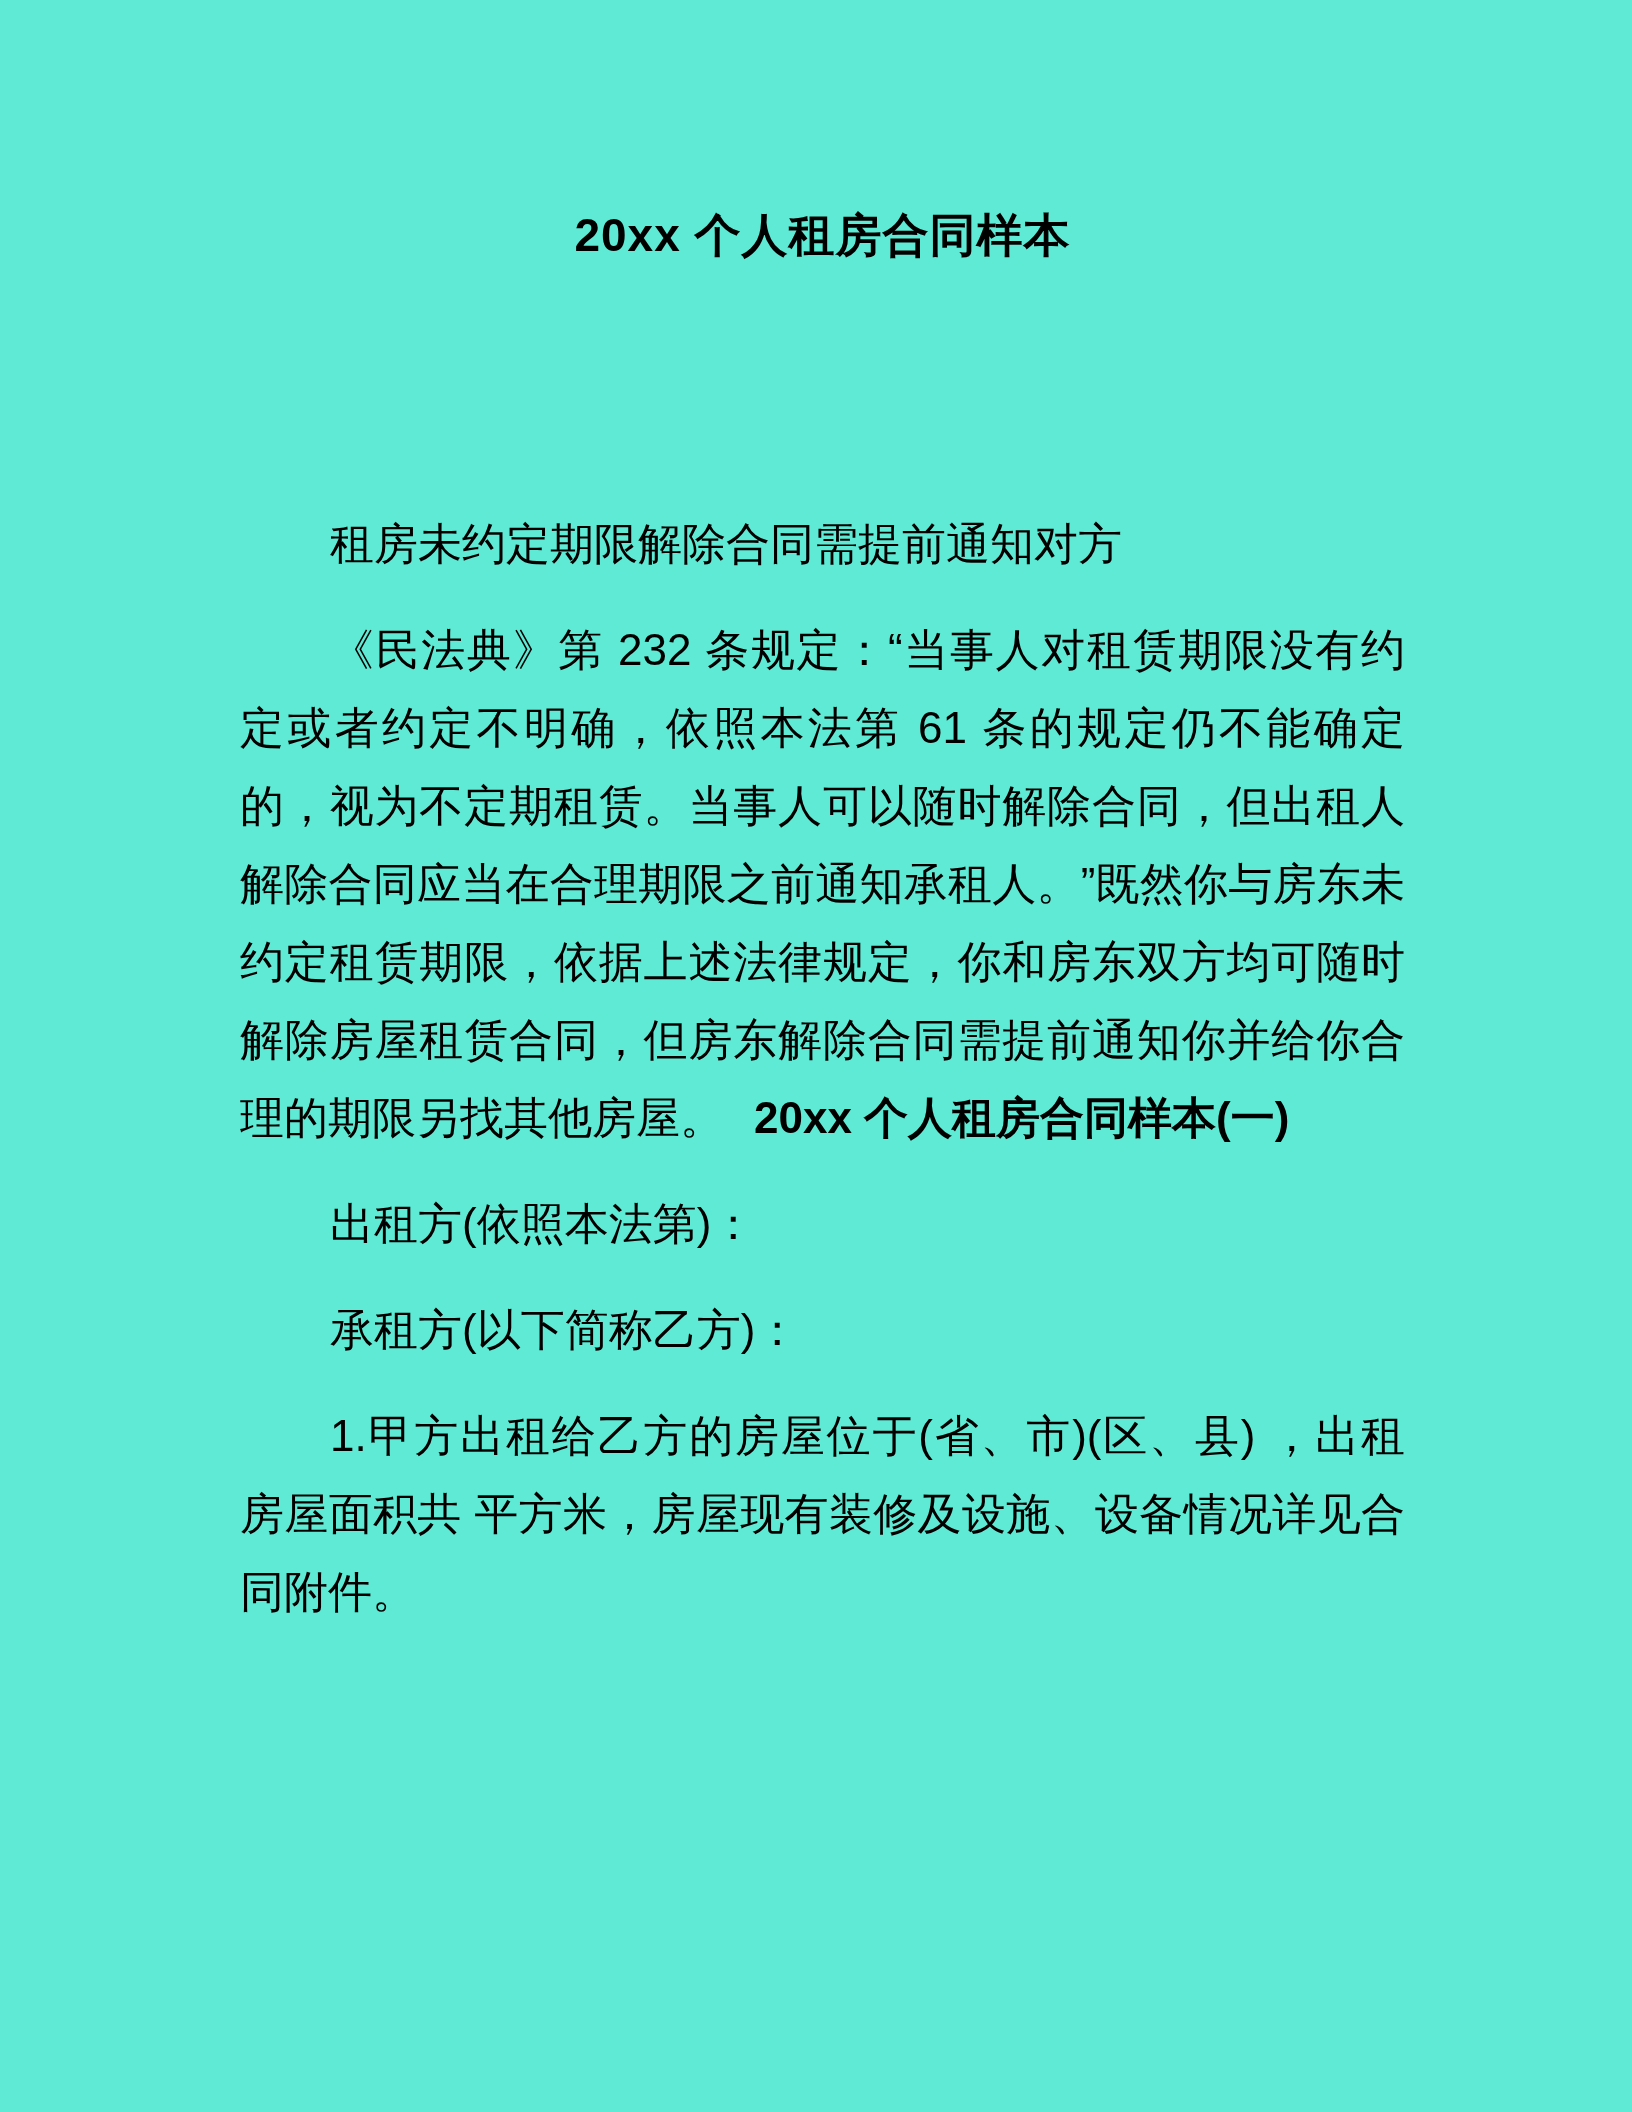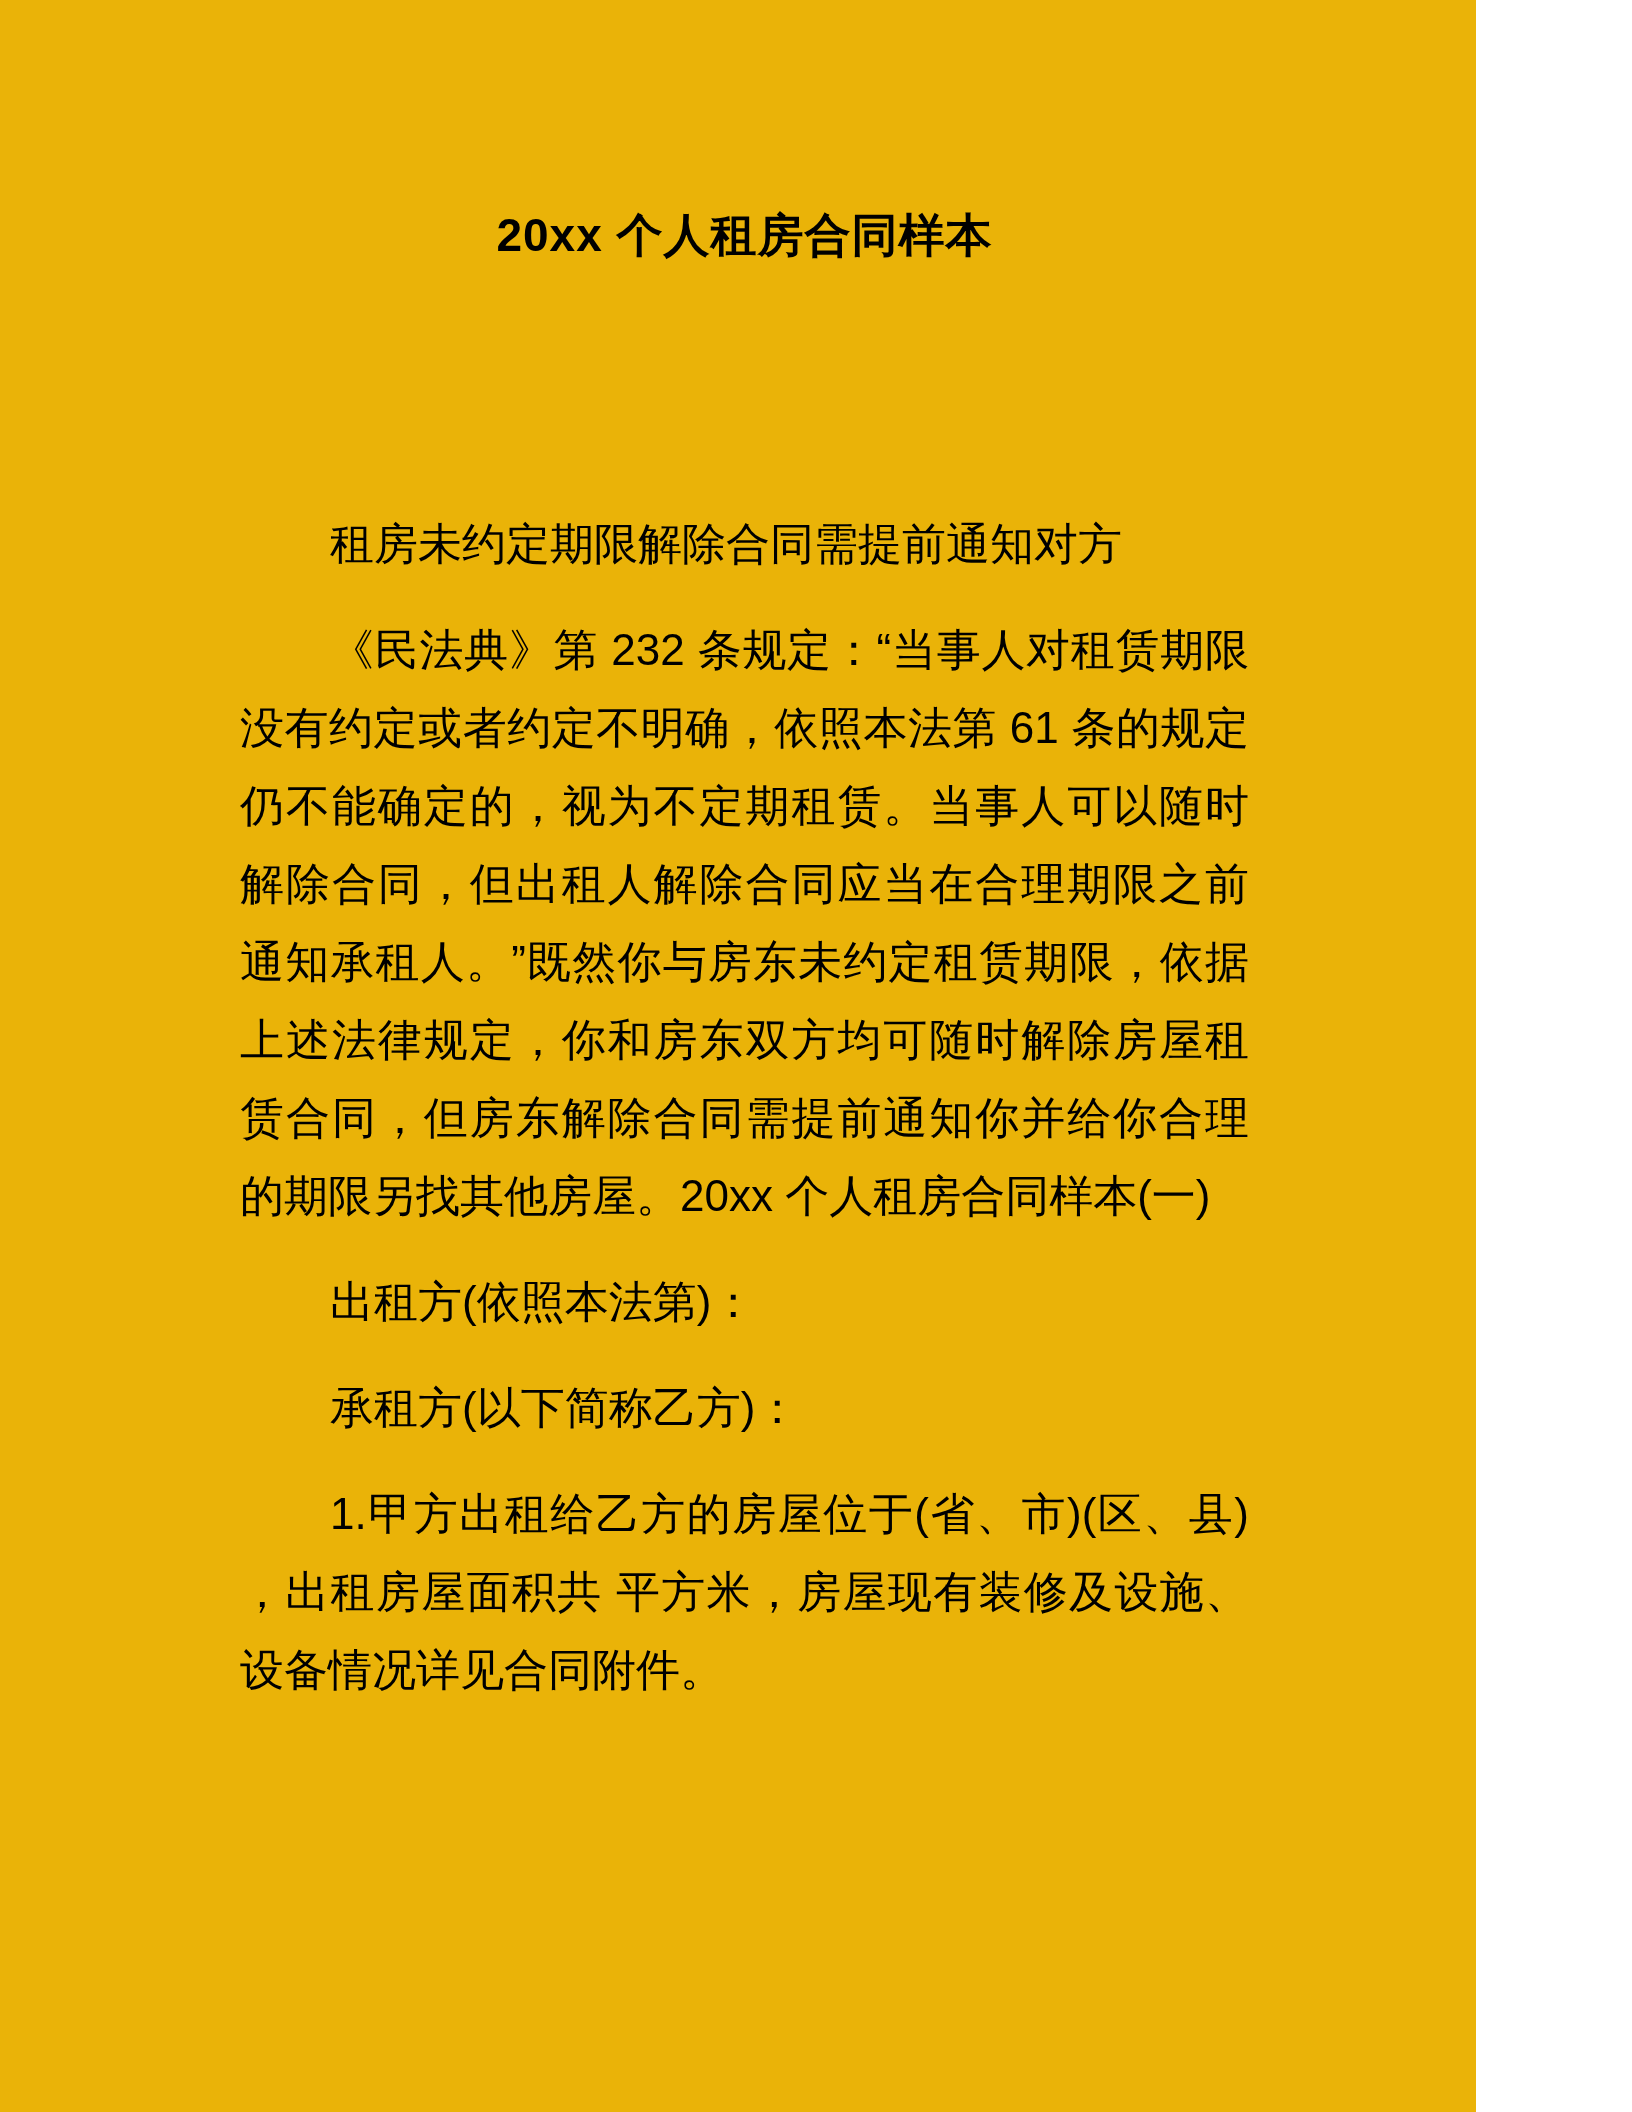--- a/index.html
+++ b/index.html
@@ -2,23 +2,23 @@
 <html><head>
 <meta charset="utf-8">
 <style>
   html, body {
     margin: 0;
     padding: 0;
     background: #ffffff;
   }
   .page {
     position: relative;
-    width: 1476px;
+    width: 1632px;
     height: 2112px;
-    background: #eab308;
+    background: #5eead4;
     box-sizing: border-box;
     padding: 205px 227px 0 240px;
     color: #000000;
     font-family: "Liberation Sans", "DejaVu Sans", sans-serif;
     overflow: hidden;
   }
   .doc-title {
     font-size: 46px;
     line-height: 60px;
     font-weight: bold;
@@ -28,21 +28,22 @@
   }
   .para {
     font-size: 44px;
     line-height: 78px;
     text-align: justify;
     text-indent: 90px;
     margin: 0 0 28px 0;
     word-break: break-all;
   }
   .para .bold-run {
-    font-weight: normal;
+    font-weight: bold;
+    margin-left: 30px;
   }
 </style>
 </head>
 <body>
 
 <div class="page">
 
   <h1 class="doc-title">20xx 个人租房合同样本</h1>
 
   <p class="para">租房未约定期限解除合同需提前通知对方</p>

